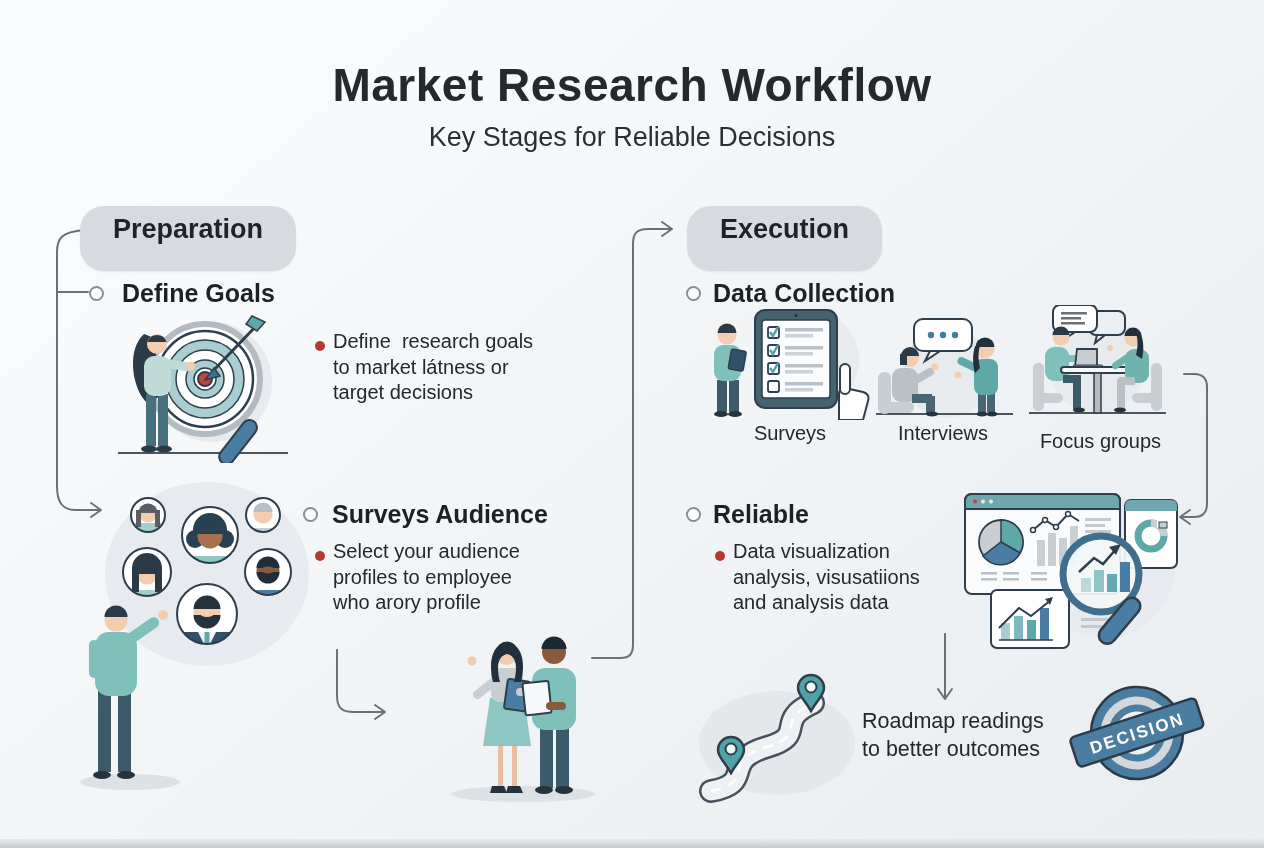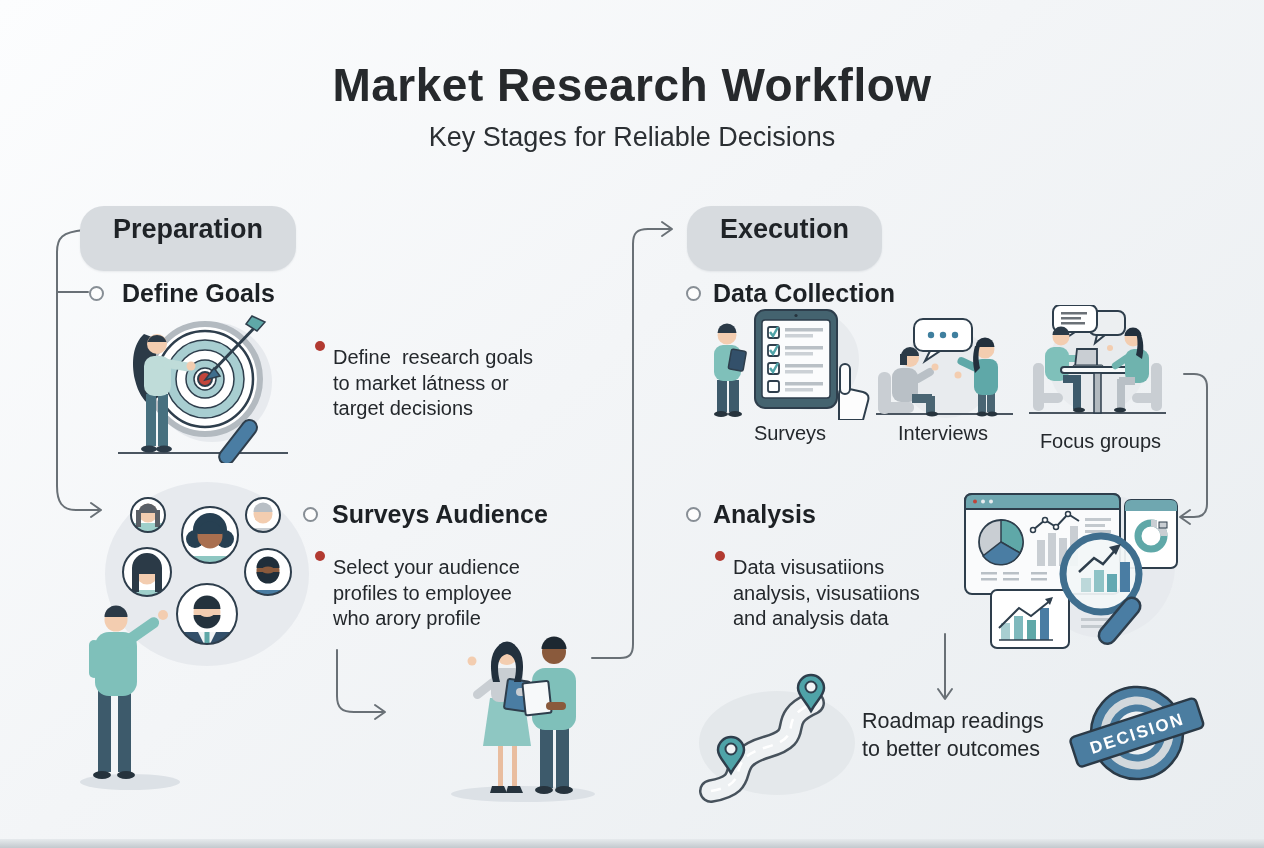--- a/index.html
+++ b/index.html
@@ -11,21 +11,21 @@
   .abs{position:absolute;}
   .layer{position:absolute;inset:0;z-index:2;}
   .connectors{position:absolute;inset:0;z-index:1;}
   .title{left:0;right:0;top:58px;text-align:center;font-size:46px;font-weight:700;letter-spacing:.5px;color:#26292c;}
   .subtitle{left:0;right:0;top:122px;text-align:center;font-size:27px;font-weight:400;color:#2b2f33;}
   .pill{height:65px;line-height:47px;background:#d7dbdf;border-radius:24px;text-align:center;
         font-size:27px;font-weight:600;color:#1f2327;padding:0 33px;box-shadow:0 1px 2px rgba(40,50,60,.08);}
   .step-heading{font-size:25px;font-weight:700;color:#1d2125;white-space:nowrap;}
   .circle-bullet{width:11px;height:11px;border:2.5px solid #878e95;border-radius:50%;background:#fdfdfd;}
   .red-dot{width:10px;height:10px;border-radius:50%;background:#b23a31;}
-  .bullet-text{font-size:20px;line-height:25.5px;color:#24282c;margin-top:16px;}
+  .bullet-text{font-size:20px;line-height:25.5px;color:#24282c;}
   .bullet-text .line{display:block;white-space:pre-wrap;}
   .method-label{font-size:20px;color:#24282c;text-align:center;}
   .caption{font-size:21.5px;line-height:28px;color:#24282c;}
   .caption .line{display:block;}
   .bottom-edge{position:absolute;left:0;right:0;bottom:0;height:9px;z-index:3;
         background:linear-gradient(#e6eaed,#c3c9ce);}
 </style>
 </head>
 <body>
 
@@ -386,25 +386,25 @@
       <path d="M99.5 31 A8.5 8.5 0 0 1 116.5 31 Z" fill="#22303d"></path>
       <path d="M115 28 C119 34 119 46 117 54 L111 50 C113 42 113 34 111 28 Z" fill="#22303d"></path>
     </g>
   </svg>
 
   <div class="abs method-label" style="left:710px;top:422px;width:160px;">Surveys</div>
   <div class="abs method-label" style="left:868px;top:422px;width:150px;">Interviews</div>
   <div class="abs method-label" style="left:1018px;top:422px;width:165px;margin-top:8px;">Focus groups</div>
 
   <div class="abs circle-bullet" style="left:686px;top:507px;"></div>
-  <div class="abs step-heading" style="left:713px;top:500px;">Analysis</div>
+  <div class="abs step-heading" style="left:713px;top:500px;">Reliable</div>
 
   <div class="abs red-dot" style="left:715px;top:551px;"></div>
   <div class="abs bullet-text" style="left:733px;top:539px;width:235px;">
-    <span class="line">Data visusatiions</span>
+    <span class="line">Data visualization</span>
     <span class="line">analysis, visusatiions</span>
     <span class="line">and analysis data</span>
   </div>
 
   <svg class="abs" style="left:953px;top:478px;" width="240" height="178" viewBox="0 0 240 178">
     <circle cx="150" cy="88" r="72" fill="#e7eaee"></circle>
     <g>
       <rect x="12" y="16" width="155" height="100" rx="7" fill="#fafbfc" stroke="#2e3e4c" stroke-width="2"></rect>
       <path d="M12 31 L12 23 Q12 16 19 16 L160 16 Q167 16 167 23 L167 31 Z" fill="#6fa7b0" stroke="#2e3e4c" stroke-width="2"></path>
       <circle cx="22" cy="23.5" r="2" fill="#c0443a"></circle>

